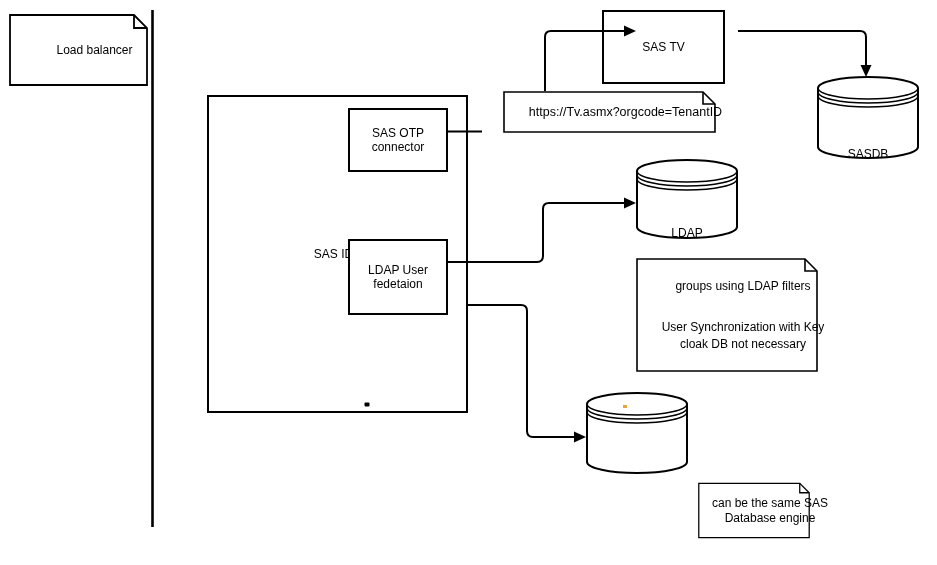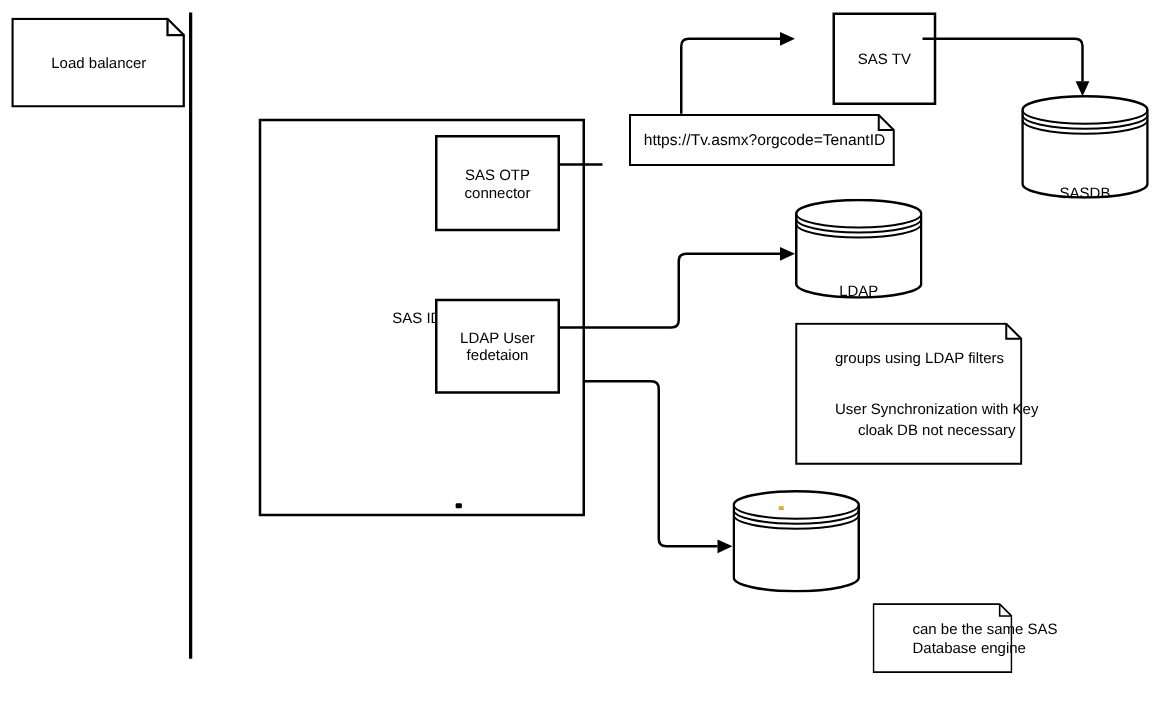--- a/index.html
+++ b/index.html
@@ -10,21 +10,21 @@
   .node{position:absolute;box-sizing:border-box;}
   .box{
     border:2px solid #000;background:#fff;
     display:flex;flex-direction:column;align-items:center;justify-content:center;
     text-align:center;font-size:12px;line-height:14px;
   }
   .box span{display:block;white-space:nowrap;}
   .shape-svg{position:absolute;left:0;top:0;width:100%;height:100%;display:block;}
   .note-label{
     position:absolute;left:0;top:0;right:0;bottom:0;
-    display:flex;flex-direction:column;align-items:flex-start;justify-content:center;
+    display:flex;flex-direction:column;align-items:center;justify-content:center;
     text-align:center;font-size:12px;line-height:15px;padding-left:32px;
   }
   .note-label span{display:block;white-space:nowrap;}
   .note-label p{margin:0;line-height:17px;}
   .note-label p + p{margin-top:24px;}
   .cyl-label{
     position:absolute;left:0;right:0;text-align:center;
     font-size:12px;line-height:13px;margin-top:32px;
   }
   .cyl-label span{display:block;white-space:nowrap;}
@@ -42,31 +42,31 @@
     </svg>
     <div class="note-label">
       <span>Load balancer</span>
     </div>
   </div>
 
   <div class="node box" style="left:207px;top:95px;width:261px;height:318px">
     <span>SAS IDP</span>
   </div>
 
-  <div class="node box" style="left:348px;top:108px;width:100px;height:77px">
+  <div class="node box" style="left:348px;top:108px;width:100px;height:64px">
     <span>SAS OTP</span>
     <span>connector</span>
   </div>
 
   <div class="node box" style="left:348px;top:239px;width:100px;height:76px">
     <span>LDAP User</span>
     <span>fedetaion</span>
   </div>
 
-  <div class="node box" style="left:666px;top:10px;width:83px;height:74px">
+  <div class="node box" style="left:602px;top:10px;width:123px;height:74px">
     <span>SAS TV</span>
   </div>
 
   <div class="node" style="left:483px;top:91px;width:253px;height:42px">
     <svg class="shape-svg" viewBox="0 0 213 42">
       <path d="M1,1 H200 L212,13 V41 H1 Z" fill="#fff" stroke="#000" stroke-width="1.6"></path>
       <path d="M200,1 V13 H212" fill="none" stroke="#000" stroke-width="1.6"></path>
     </svg>
     <div class="note-label" style="font-size:12.5px">
       <span>https://Tv.asmx?orgcode=TenantID</span>

